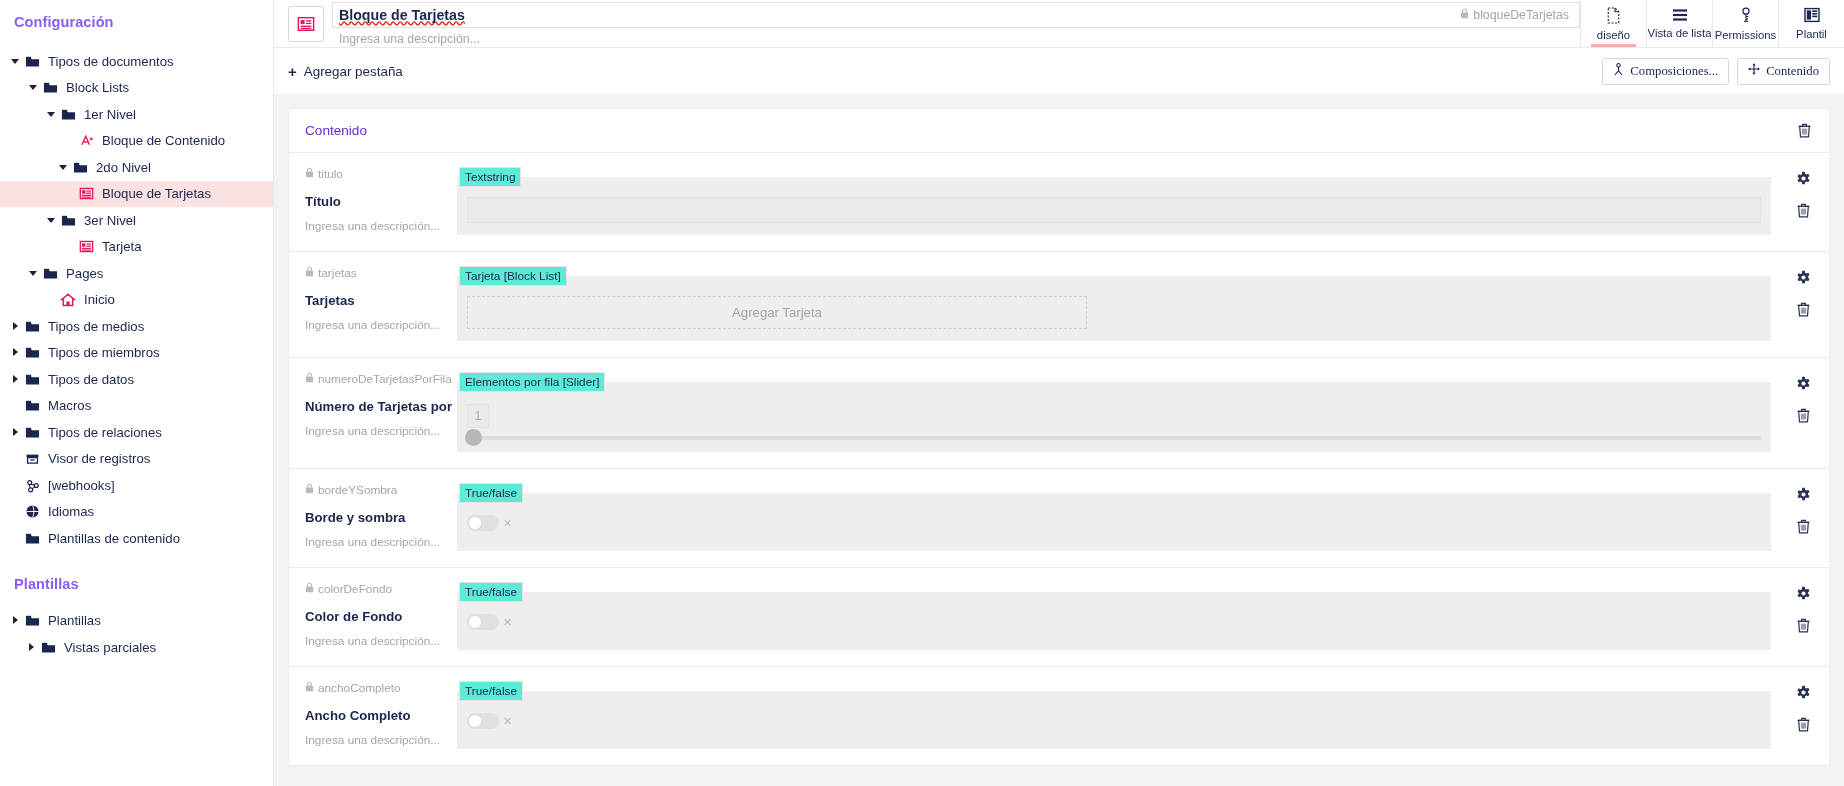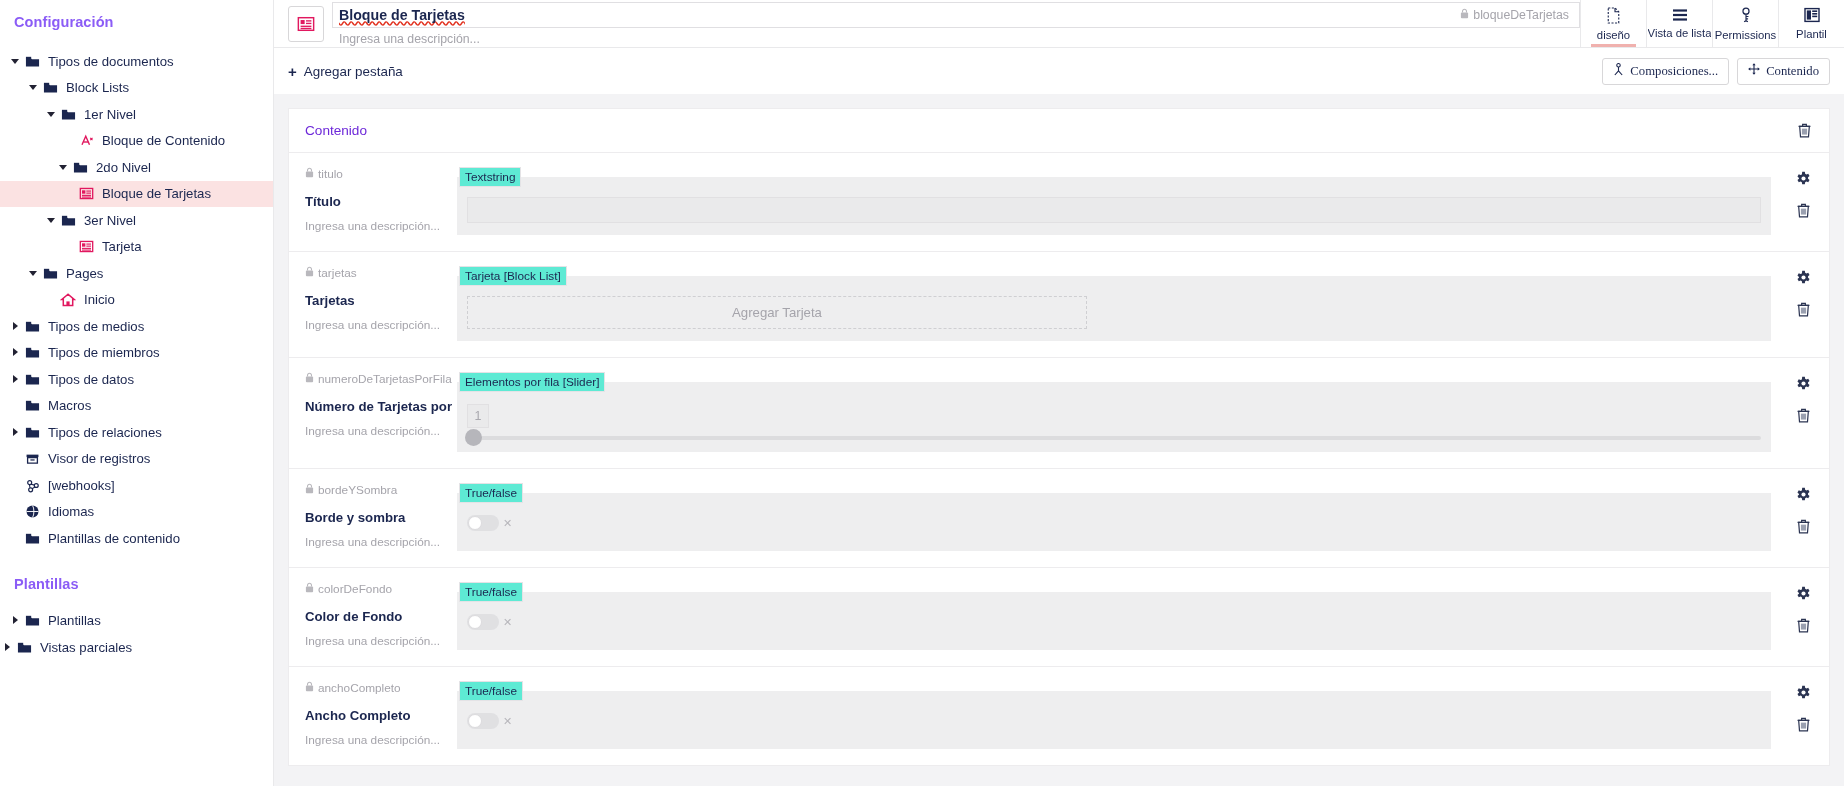--- a/index.html
+++ b/index.html
@@ -365,21 +365,21 @@
         <div class="tree-row" style="padding-left:8px">
               <span class="caret"><span class="tri-right"></span></span>
               <span class="ic">
             <svg width="15" height="15" viewBox="0 0 16 16" aria-hidden="true">
               <path d="M1 4.2h5.2l1.2 1.5H15v7.5H1z" fill="#1b264f"></path>
               <rect x="1" y="3" width="5.6" height="1.6" fill="#1b264f"></rect>
             </svg>
           </span>
               <span class="tree-label">Plantillas</span>
             </div>
-        <div class="tree-row" style="padding-left:0">
+        <div class="tree-row" style="padding-left:24px">
               <span class="caret"><span class="tri-right"></span></span>
               <span class="ic">
             <svg width="15" height="15" viewBox="0 0 16 16" aria-hidden="true">
               <path d="M1 4.2h5.2l1.2 1.5H15v7.5H1z" fill="#1b264f"></path>
               <rect x="1" y="3" width="5.6" height="1.6" fill="#1b264f"></rect>
             </svg>
           </span>
               <span class="tree-label">Vistas parciales</span>
             </div>
       </div>

